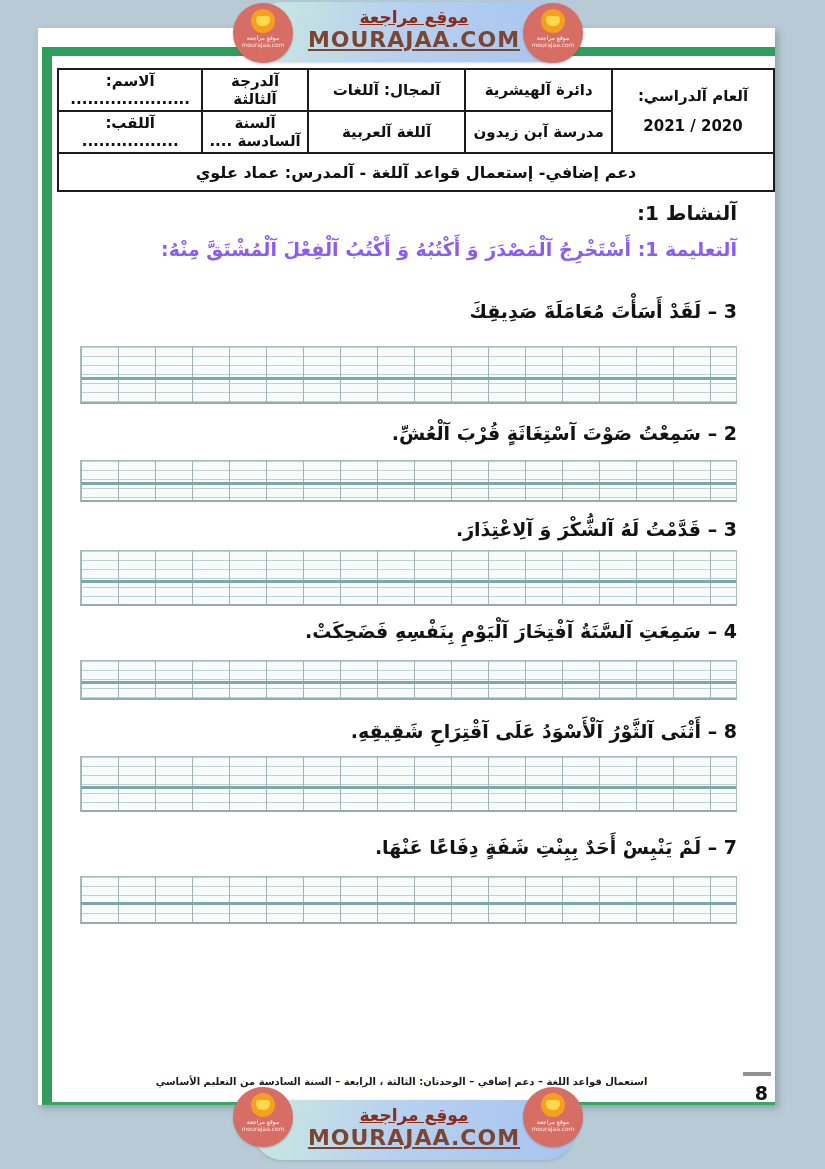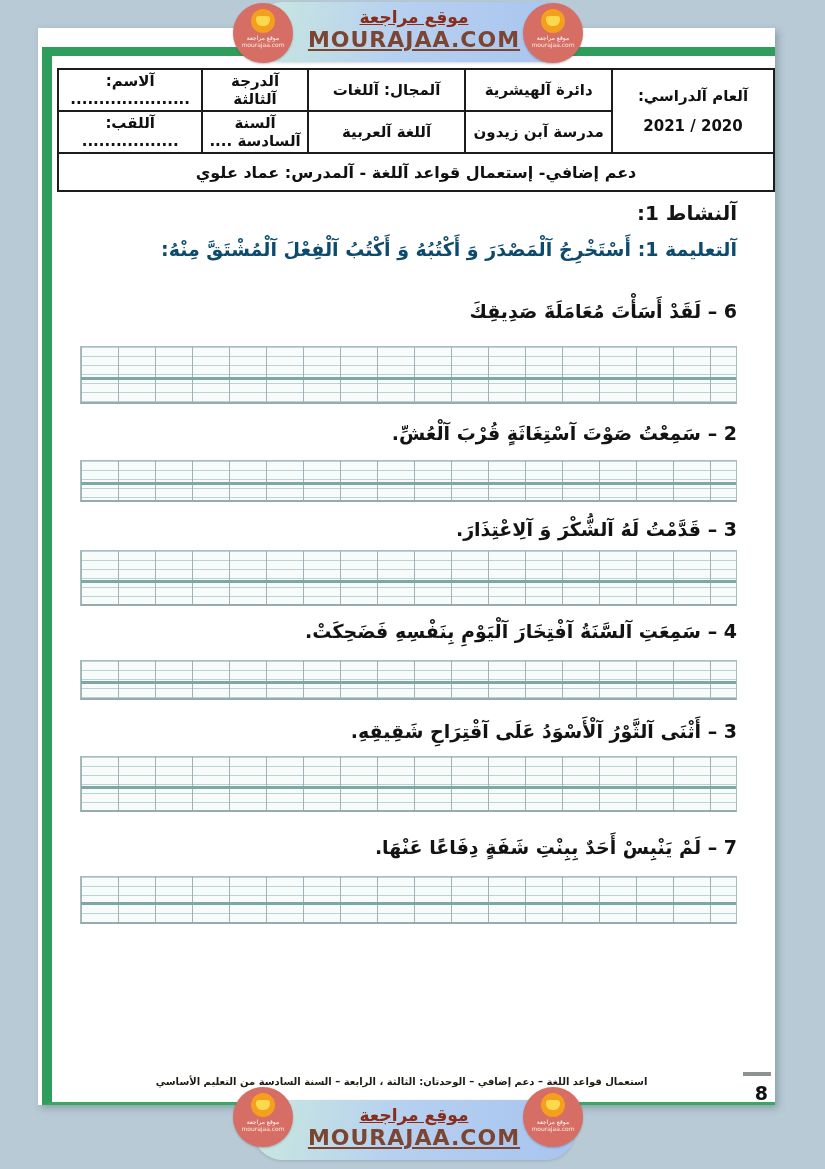--- a/index.html
+++ b/index.html
@@ -67,21 +67,21 @@
   .header-table td { border:2px solid #1c1c1c; height:34px; padding:2px 4px; }
   .header-table .subtitle-cell { height:38px; font-size:16px;text-align:center; }
   .year-cell div { line-height:30px; }
 
   
   .content {
     position:absolute; top:146px; right:0; left:0;
     direction:rtl; padding:0 38px 0 42px; z-index:4;
   }
   .activity-title { margin-top:24px; font-size:20px; font-weight:bold; color:#141414; line-height:30px; }
-  .instruction   { margin-top:6px;  font-size:19px; font-weight:bold; color:#0c4a6e; line-height:30px; }
+  .instruction   { margin-top:6px;  font-size:19px; font-weight:bold; color:#8b5cf6; line-height:30px; }
   .sentence      { font-size:19px; font-weight:bold; color:#131313; line-height:30px; }
 
   .ruled {
     position:relative;
     background-color:#f7fcfb;
     background-image:
       repeating-linear-gradient(to right,  #9fb3b6 0 1px, transparent 1px 37px),
       repeating-linear-gradient(to bottom, #bdd2d4 0 1px, transparent 1px 9px);
     border:1px solid #a9bcbe;
     border-bottom:2px solid #96abad;
@@ -138,37 +138,37 @@
         <td colspan="5" class="subtitle-cell">دعم إضافي- إستعمال قواعد آللغة -  آلمدرس: عماد علوي</td>
       </tr>
     </tbody>
       </table>
 
     <div class="content">
       <div class="activity-title">آلنشاط 1:</div>
       <div class="instruction">آلتعليمة 1: أَسْتَخْرِجُ آلْمَصْدَرَ وَ أَكْتُبُهُ وَ أَكْتُبُ آلْفِعْلَ آلْمُشْتَقَّ مِنْهُ:</div>
 
       <div class="item i1">
-        <div class="sentence">6 – لَقَدْ أَسَأْتَ مُعَامَلَةَ صَدِيقِكَ</div>
+        <div class="sentence">3 – لَقَدْ أَسَأْتَ مُعَامَلَةَ صَدِيقِكَ</div>
         <div class="ruled"></div>
       </div>
       <div class="item i2">
         <div class="sentence">2 – سَمِعْتُ صَوْتَ آسْتِغَاثَةٍ قُرْبَ آلْعُشِّ.</div>
         <div class="ruled"></div>
       </div>
       <div class="item i3">
         <div class="sentence">3 – قَدَّمْتُ لَهُ آلشُّكْرَ وَ آلِاعْتِذَارَ.</div>
         <div class="ruled"></div>
       </div>
       <div class="item i4">
         <div class="sentence">4 – سَمِعَتِ آلسَّنَةُ آفْتِخَارَ آلْيَوْمِ بِنَفْسِهِ فَضَحِكَتْ.</div>
         <div class="ruled"></div>
       </div>
       <div class="item i5">
-        <div class="sentence">3 – أَثْنَى آلثَّوْرُ آلْأَسْوَدُ عَلَى آقْتِرَاحِ شَقِيقِهِ.</div>
+        <div class="sentence">8 – أَثْنَى آلثَّوْرُ آلْأَسْوَدُ عَلَى آقْتِرَاحِ شَقِيقِهِ.</div>
         <div class="ruled"></div>
       </div>
       <div class="item i7">
         <div class="sentence">7 – لَمْ يَنْبِسْ أَحَدٌ بِبِنْتِ شَفَةٍ دِفَاعًا عَنْهَا.</div>
         <div class="ruled"></div>
       </div>
     </div>
 
     <div class="footer-line">استعمال قواعد اللغة – دعم إضافي – الوحدتان: الثالثة ، الرابعة – السنة السادسة من التعليم الأساسي</div>
     <div class="page-dash"></div>

